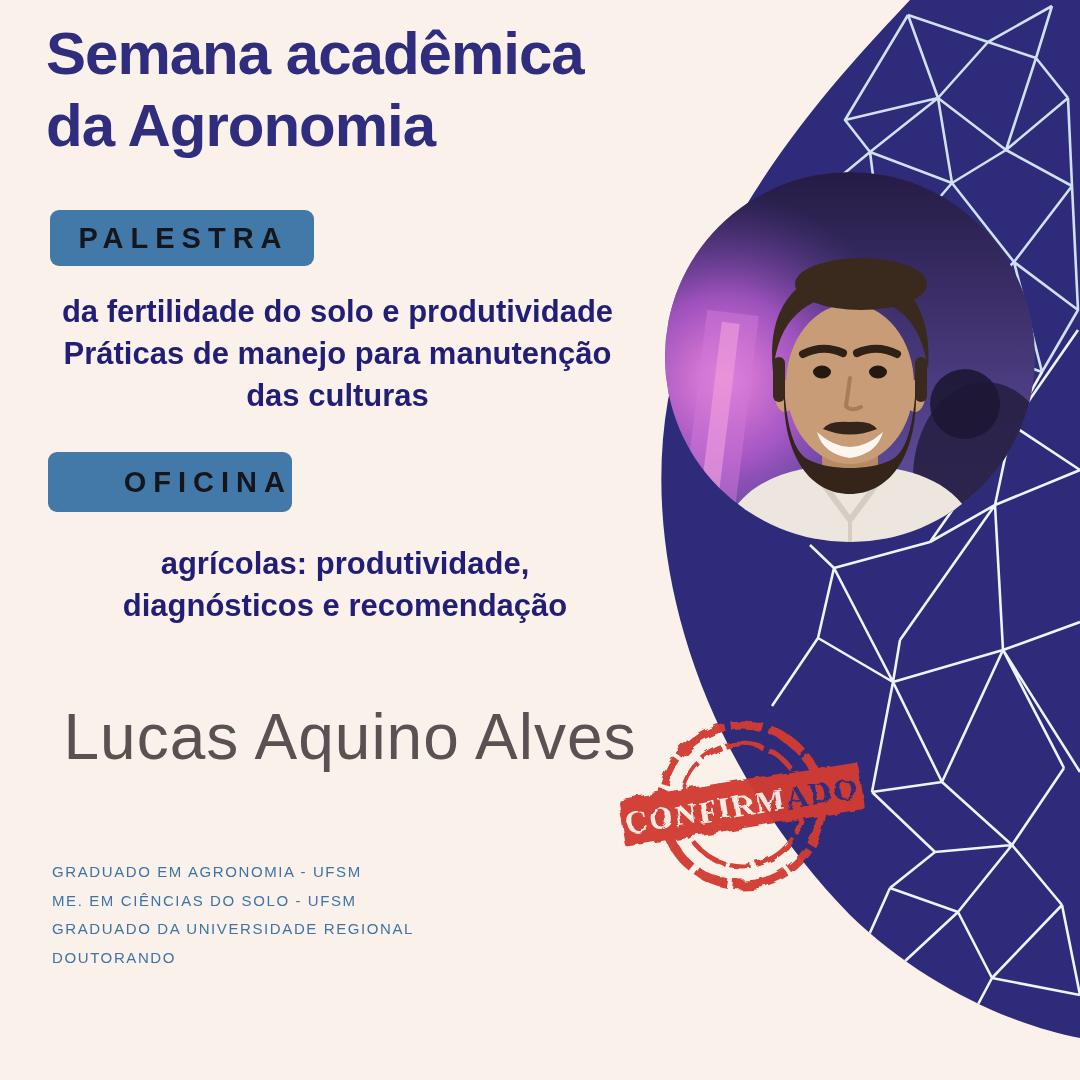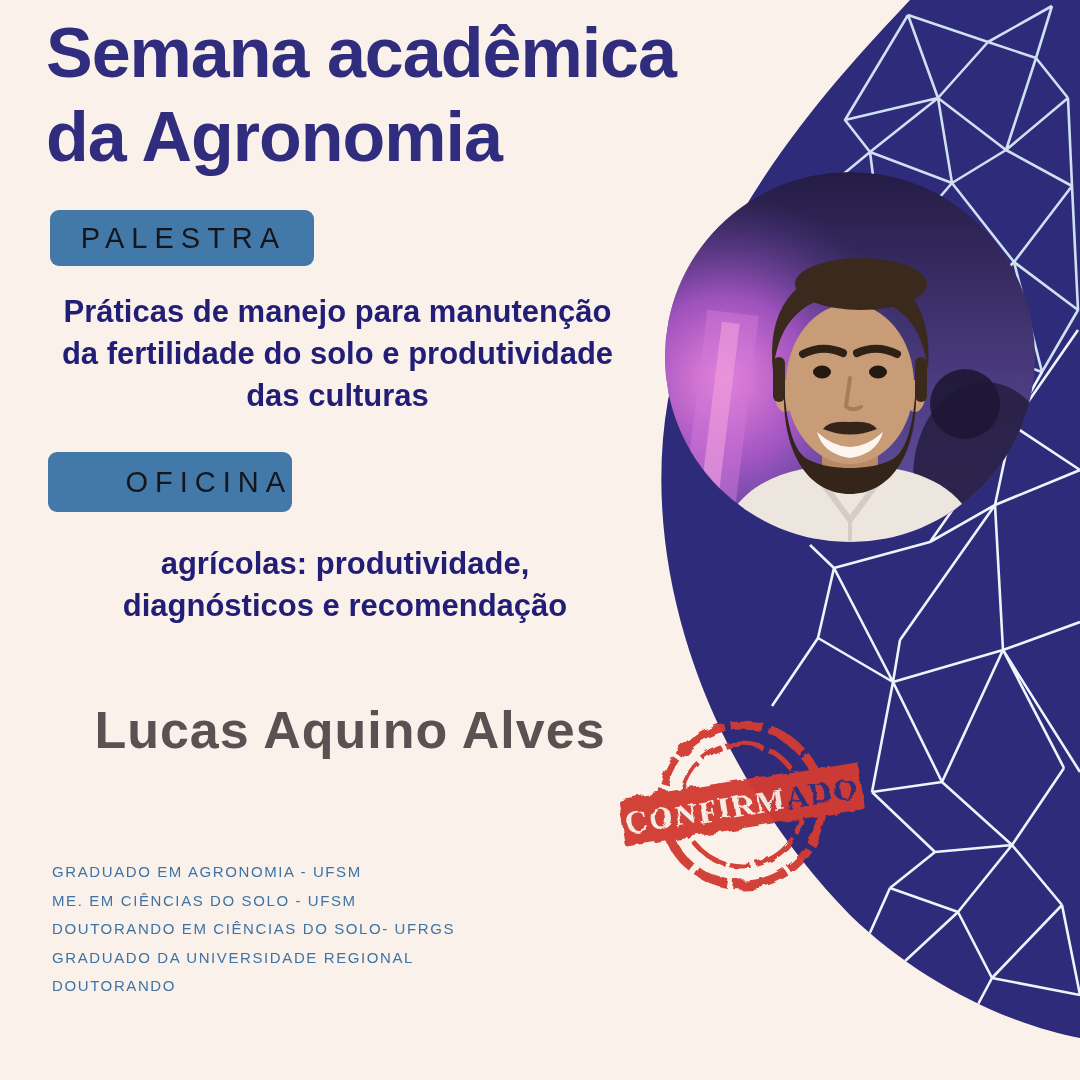--- a/index.html
+++ b/index.html
@@ -14,45 +14,45 @@
   .mesh-a{stroke:var(--mesh-light,#cfe0f2);stroke-width:2.6;fill:none;stroke-linejoin:round;}
   .mesh-b{stroke:var(--mesh-white,#eef4fb);stroke-width:2.6;fill:none;stroke-linejoin:round;}
   
   .photo{
     position:absolute;left:665px;top:172px;width:370px;height:370px;
     border-radius:50%;overflow:hidden;
   }
   .photo svg{display:block;width:100%;height:100%;}
   
   .title{
-    position:absolute;left:46px;top:11px;margin:0;
-    font-size:70px;font-weight:800;letter-spacing:-1px;line-height:1.2;
+    position:absolute;left:46px;top:18px;margin:0;
+    font-size:60px;font-weight:800;letter-spacing:-1px;line-height:1.2;
     color:var(--title-navy,#312d7e);
   }
   .title span{display:block;white-space:nowrap;}
   
   .badge{
     position:absolute;display:flex;align-items:center;justify-content:center;
     background:var(--badge-blue,#4279a8);color:var(--badge-text,#15161c);
-    border-radius:9px;font-weight:400;font-size:29px;letter-spacing:7px;
+    border-radius:9px;font-weight:700;font-size:29px;letter-spacing:7px;
     padding-left:3px;box-sizing:border-box;
   }
   .badge-palestra{left:50px;top:210px;width:264px;height:56px;}
   .badge-oficina{left:48px;top:452px;width:244px;height:60px;justify-content:flex-end;}
   
   .talk-text,.workshop-text{
     position:absolute;text-align:center;font-weight:700;font-size:31px;
     line-height:1.36;color:var(--body-navy,#221e77);
   }
   .talk-text{left:5px;top:291px;width:665px;}
   .workshop-text{left:20px;top:543px;width:650px;}
   .talk-text div,.workshop-text div{white-space:nowrap;}
   .speaker-name{
     position:absolute;left:0;top:700px;width:700px;text-align:center;
-    font-size:52px;font-weight:700;letter-spacing:1px;
+    font-size:64px;font-weight:400;letter-spacing:1px;
     color:var(--name-gray,#5c5152);
   }
   .credentials{
     position:absolute;left:52px;top:858px;
     font-size:15px;letter-spacing:1.6px;line-height:28.5px;
     color:var(--credentials-blue,#3d73a6);font-weight:400;
   }
   .credentials div{white-space:nowrap;}
   
   .stamp{position:absolute;left:628px;top:712px;width:228px;height:186px;opacity:.96;}
@@ -154,22 +154,22 @@
 
   <h1 class="title">
     <span>Semana acadêmica</span>
     <span>da Agronomia</span>
   </h1>
 
   <div class="badge badge-palestra">
     <span>PALESTRA</span>
   </div>
   <div class="talk-text">
+    <div>da fertilidade do solo e produtividade</div>
     <div>Práticas de manejo para manutenção</div>
-    <div>da fertilidade do solo e produtividade</div>
     <div>das culturas</div>
   </div>
 
   <div class="badge badge-oficina">
     <span>OFICINA</span>
   </div>
   <div class="workshop-text">
     <div>agrícolas: produtividade,</div>
     <div>diagnósticos e recomendação</div>
   </div>
@@ -191,18 +191,17 @@
           <rect class="stamp-band" x="-8" y="68" width="243" height="48" rx="3"></rect>
           <text class="stamp-text" x="114" y="104" text-anchor="middle"><tspan class="stamp-t1">CONFIRM</tspan><tspan class="stamp-t2">ADO</tspan></text>
         </g>
       </g>
     </svg>
   </div>
 
   <div class="credentials">
     <div>GRADUADO EM AGRONOMIA - UFSM</div>
     <div>ME. EM CIÊNCIAS DO SOLO - UFSM</div>
-    <div>DOUTORANDO EM CIÊNCIAS DO SOLO- UFRGS</div>
     <div>GRADUADO DA UNIVERSIDADE REGIONAL</div>
     <div>DOUTORANDO</div>
   </div>
 
 </div>
 
 </body></html>

